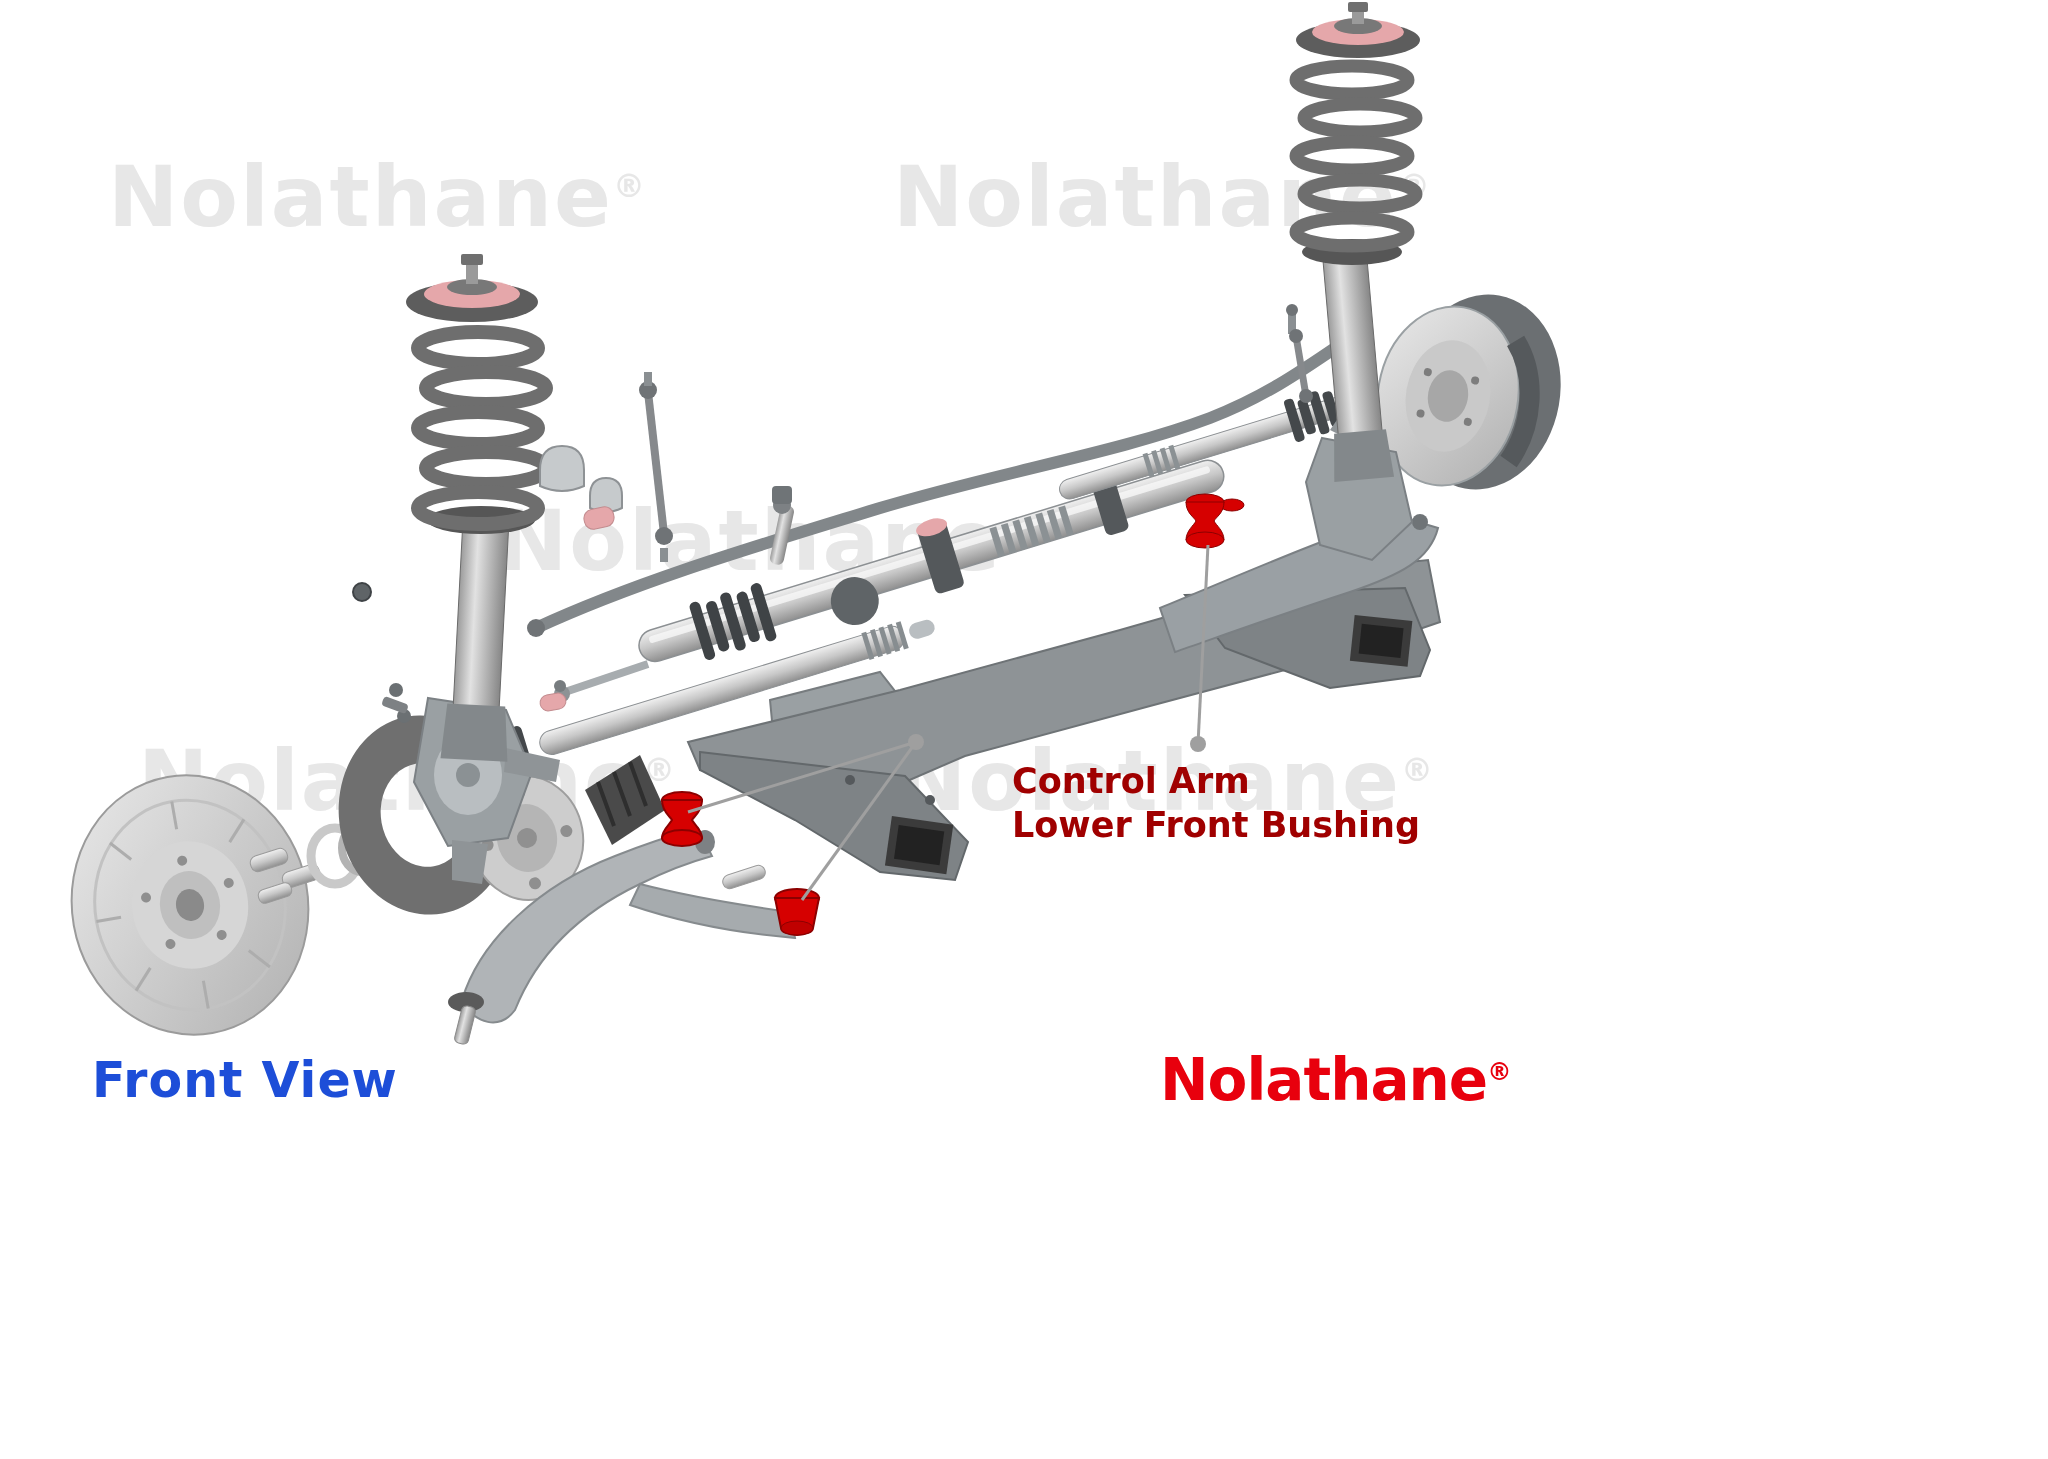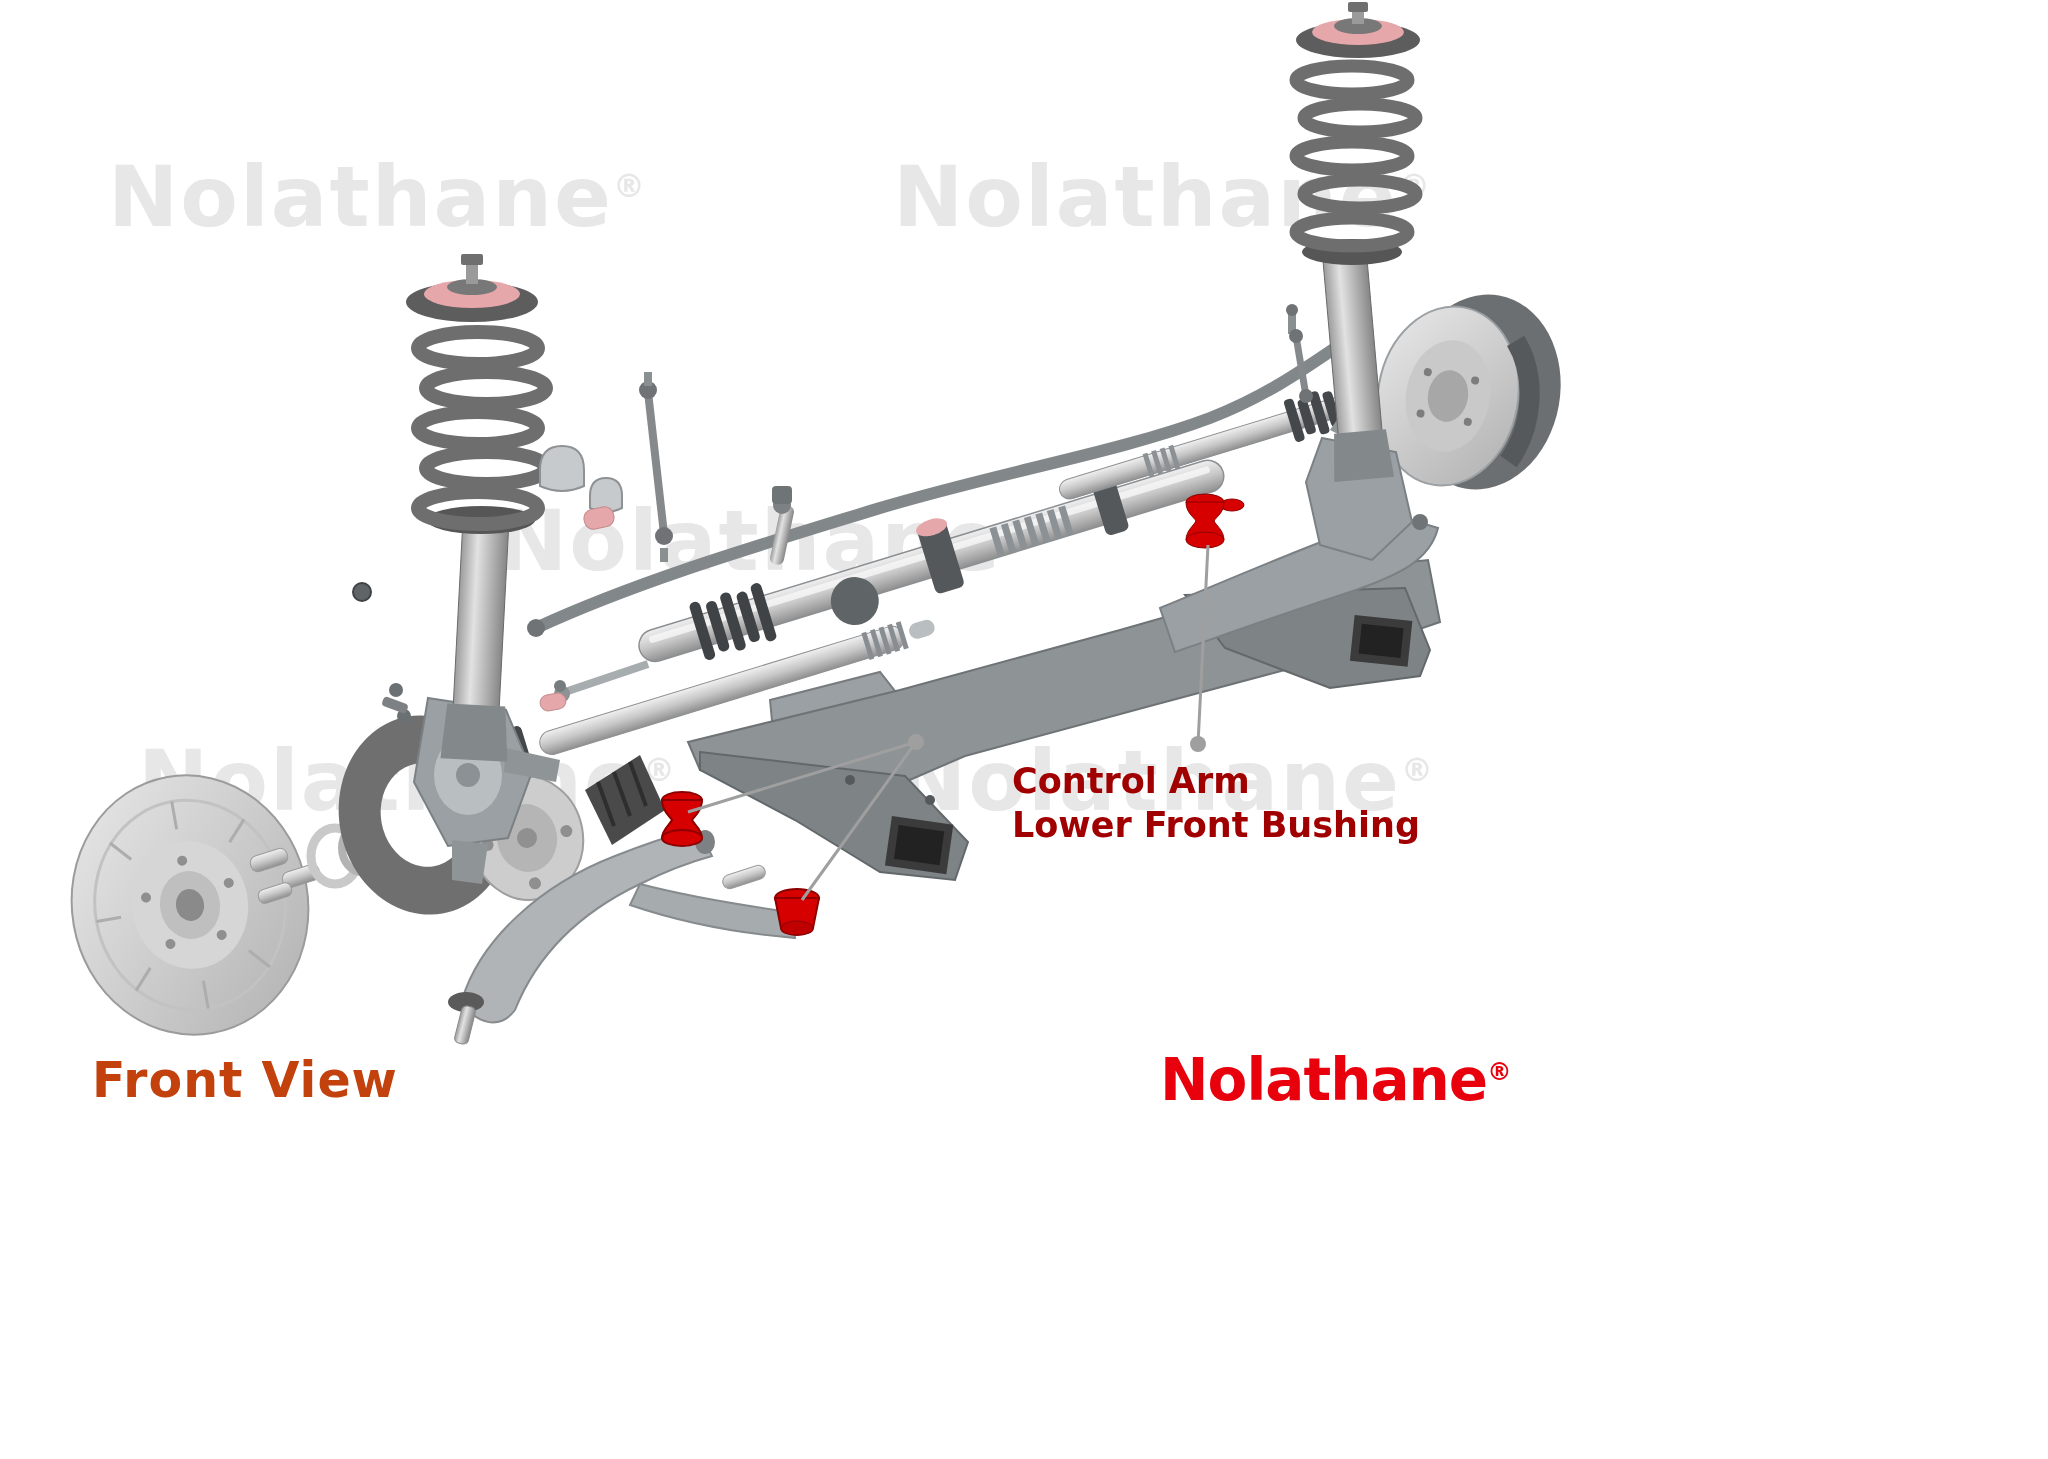--- a/index.html
+++ b/index.html
@@ -4,21 +4,21 @@
 <style>
   html,body{margin:0;padding:0;background:#ffffff;}
   .page{position:relative;width:1728px;height:1459px;background:#ffffff;overflow:hidden;
         font-family:"DejaVu Sans","Liberation Sans",sans-serif;}
   .watermark{position:absolute;z-index:1;color:var(--watermark-gray,#e7e7e7);
              font-weight:bold;font-size:84px;letter-spacing:2px;white-space:nowrap;}
   .watermark .reg{font-size:0.38em;vertical-align:super;}
   svg.diagram{position:absolute;left:0;top:0;z-index:2;}
   .callout{position:absolute;left:1012px;top:760px;width:430px;z-index:3;text-align:left;
            color:var(--callout-red,#a00000);font-weight:bold;font-size:35px;line-height:1.25;}
-  .front-view{position:absolute;left:92px;top:1052px;z-index:3;color:#c2410c;
+  .front-view{position:absolute;left:92px;top:1052px;z-index:3;color:#1d4ed8;
               font-weight:bold;font-size:49px;letter-spacing:1px;}
   .logo{position:absolute;left:1160px;top:1046px;z-index:3;color:var(--brand-red,#e8000d);
         font-weight:bold;font-size:58px;letter-spacing:-1px;white-space:nowrap;}
   .logo .reg{font-size:0.42em;vertical-align:super;}
 </style>
 </head>
 <body>
 
 <div class="page">
 

